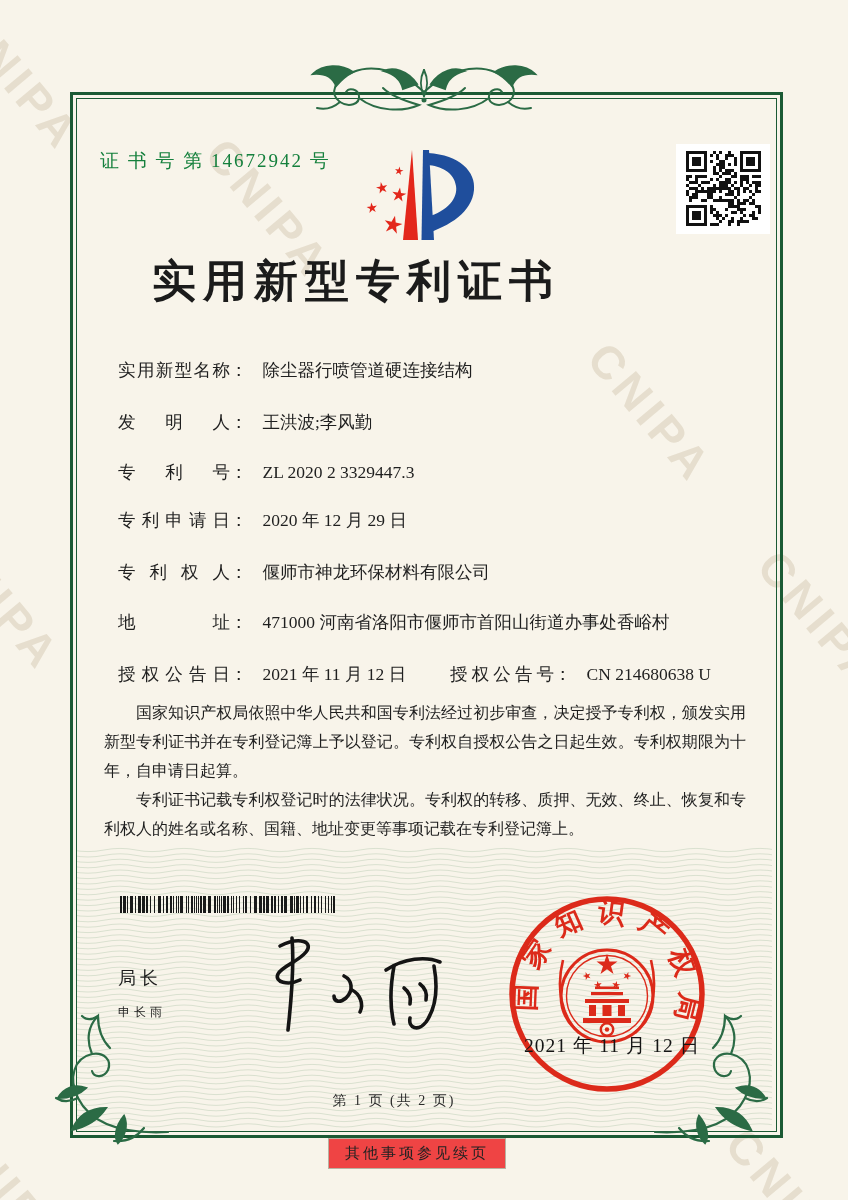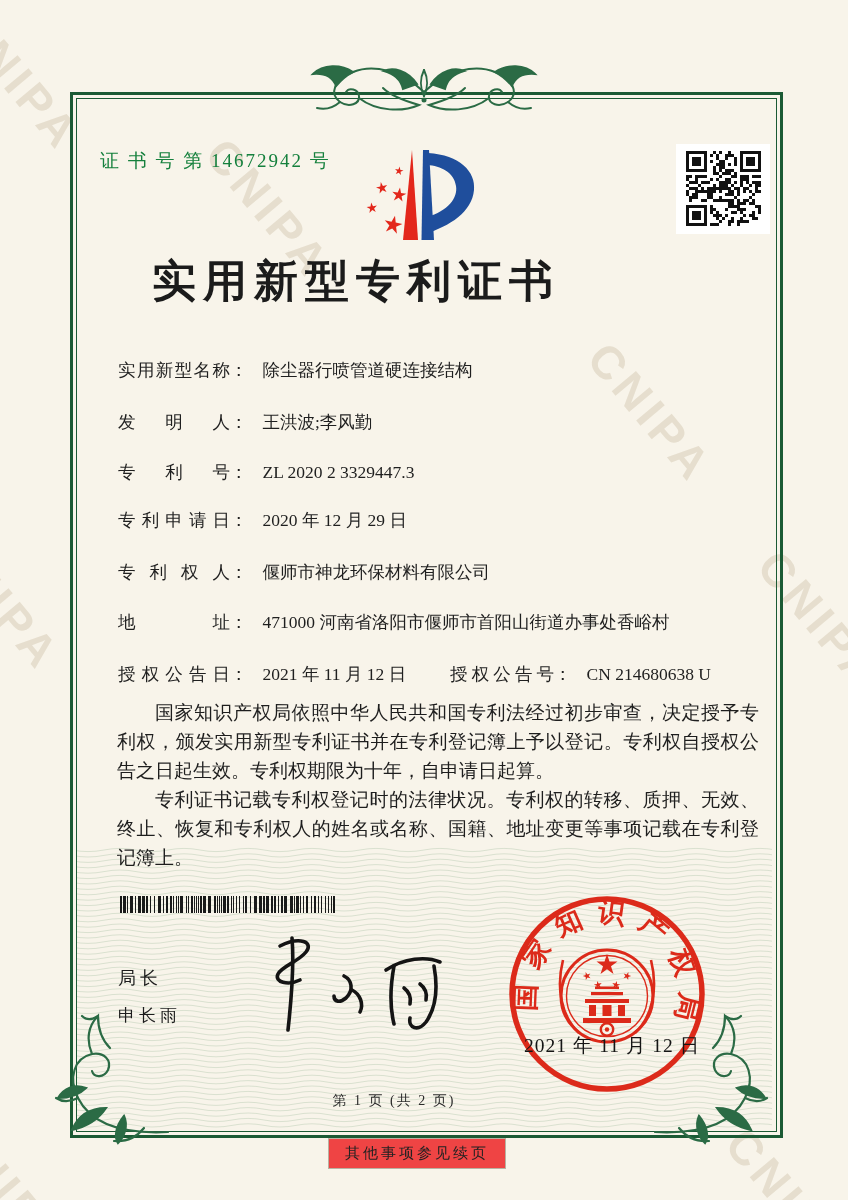--- a/index.html
+++ b/index.html
@@ -17,28 +17,28 @@
   .qr-box{position:absolute;left:676px;top:144px;width:94px;height:90px;background:#fff;z-index:3;}
   .title{position:absolute;left:0;top:252px;width:712px;text-align:center;font-size:44px;font-weight:bold;
          letter-spacing:7px;color:#1b1b1b;z-index:3;}
   
   .row{position:absolute;left:118px;font-size:17.5px;color:#1f1f1f;white-space:nowrap;z-index:3;width:640px;}
   .f-label{display:inline-block;width:112px;text-align:justify;text-align-last:justify;}
   .f-value{margin-left:15px;}
   .col2{position:absolute;left:332px;top:0;}
   .col2 .f-label{width:104px;}
   
-  .body-text{position:absolute;left:117px;top:698px;width:642px;font-size:19px;line-height:29px;
+  .body-text{position:absolute;left:104px;top:698px;width:642px;font-size:16px;line-height:29px;
              text-align:justify;color:#1e1e1e;z-index:3;}
   .body-text p{margin:0;text-indent:2em;}
   
   .waves{position:absolute;left:76px;top:846px;width:696px;height:284px;z-index:1;}
   .barcode{position:absolute;left:120px;top:896px;z-index:3;}
   .sig-title{position:absolute;left:118px;top:966px;font-size:18px;letter-spacing:4px;color:#1c1c1c;z-index:3;}
-  .sig-name{position:absolute;left:118px;top:1004px;font-size:17px;letter-spacing:4px;color:#1c1c1c;z-index:3;}
+  .sig-name{position:absolute;left:118px;top:1004px;font-size:12px;letter-spacing:4px;color:#1c1c1c;z-index:3;}
   .autograph{position:absolute;left:248px;top:932px;z-index:4;}
   .seal{position:absolute;left:505px;top:892px;z-index:4;}
   .seal-date{position:absolute;left:524px;top:1032px;font-size:19.5px;letter-spacing:1px;color:#151515;z-index:5;white-space:nowrap;}
   .page-info{position:absolute;left:0;top:1092px;width:788px;text-align:center;font-size:14px;
              letter-spacing:2px;color:#2b2b2b;z-index:3;}
   .note-box{position:absolute;left:328px;top:1138px;border:1px solid #b8b2a2;padding:5px 16px;
             font-size:15px;letter-spacing:3px;color:#222;z-index:3;background:#ef4444;}
   .orn{position:absolute;z-index:2;pointer-events:none;}
 </style>
 </head>

